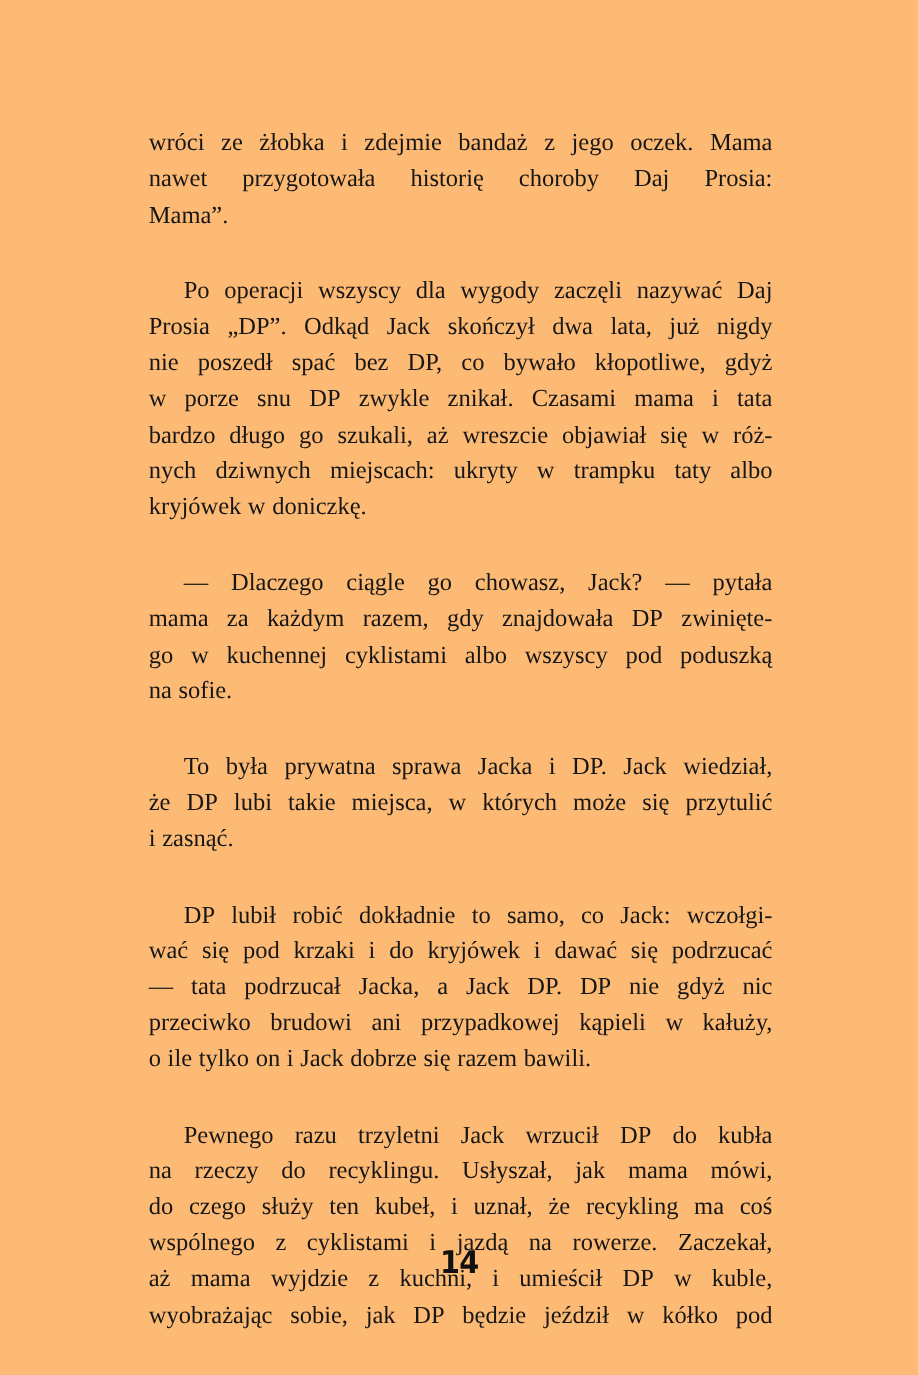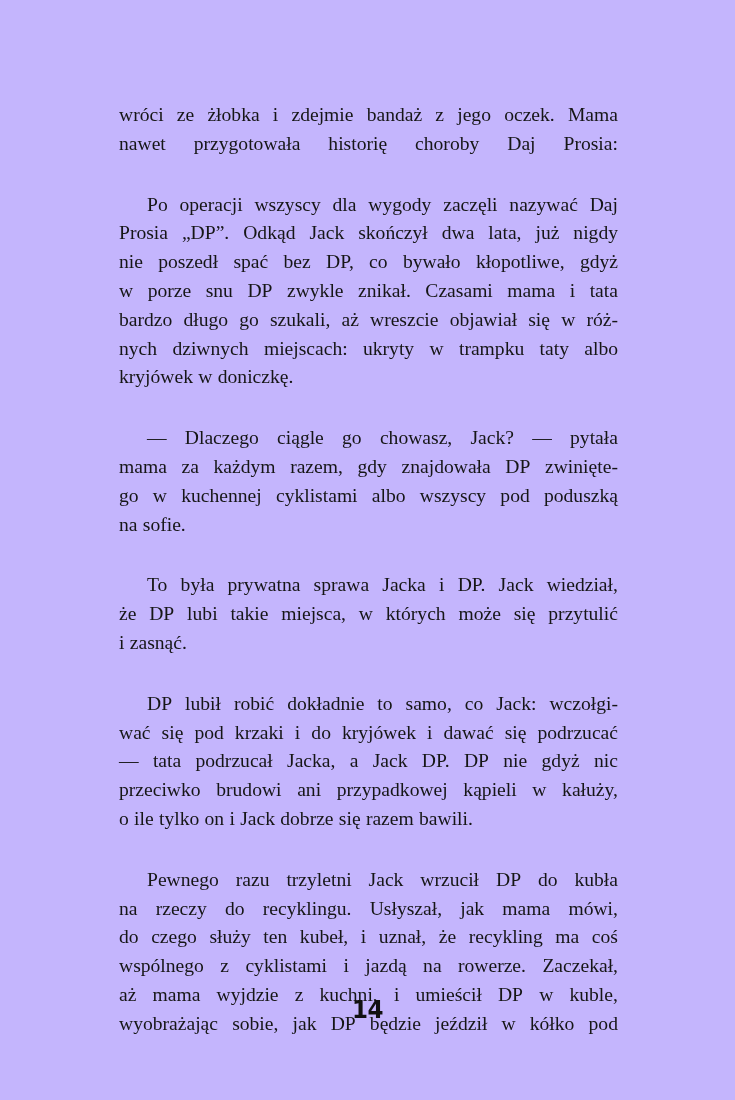--- a/index.html
+++ b/index.html
@@ -12,21 +12,21 @@
     background: #ffffff;
     font-family: "Liberation Serif", "DejaVu Serif", serif;
     color: #1a1a1a;
     overflow: hidden;
   }
 
   .page {
     position: relative;
     width: 735px;
     height: 1100px;
-    background: #c4b5fd;
+    background: #fdba74;
   }
 
   .text-block {
     position: absolute;
     left: 119px;
     top: 101px;
     width: 499px;
   }
 
   
@@ -79,20 +79,21 @@
   }
 </style>
 </head>
 <body>
 
 <div class="page">
 
   <div class="text-block" id="body-text">
       <div class="line just"><span class="w">wróci</span><span class="w">ze</span><span class="w">żłobka</span><span class="w">i</span><span class="w">zdejmie</span><span class="w">bandaż</span><span class="w">z</span><span class="w">jego</span><span class="w">oczek.</span><span class="w">Mama</span></div>
       <div class="line just"><span class="w">nawet</span><span class="w">przygotowała</span><span class="w">historię</span><span class="w">choroby</span><span class="w">Daj</span><span class="w">Prosia:</span></div>
+      <div class="line flush"><span class="w">Mama”.</span></div>
       <div class="line just indent"><span class="w">Po</span><span class="w">operacji</span><span class="w">wszyscy</span><span class="w">dla</span><span class="w">wygody</span><span class="w">zaczęli</span><span class="w">nazywać</span><span class="w">Daj</span></div>
       <div class="line just"><span class="w">Prosia</span><span class="w">„DP”.</span><span class="w">Odkąd</span><span class="w">Jack</span><span class="w">skończył</span><span class="w">dwa</span><span class="w">lata,</span><span class="w">już</span><span class="w">nigdy</span></div>
       <div class="line just"><span class="w">nie</span><span class="w">poszedł</span><span class="w">spać</span><span class="w">bez</span><span class="w">DP,</span><span class="w">co</span><span class="w">bywało</span><span class="w">kłopotliwe,</span><span class="w">gdyż</span></div>
       <div class="line just"><span class="w">w</span><span class="w">porze</span><span class="w">snu</span><span class="w">DP</span><span class="w">zwykle</span><span class="w">znikał.</span><span class="w">Czasami</span><span class="w">mama</span><span class="w">i</span><span class="w">tata</span></div>
       <div class="line just"><span class="w">bardzo</span><span class="w">długo</span><span class="w">go</span><span class="w">szukali,</span><span class="w">aż</span><span class="w">wreszcie</span><span class="w">objawiał</span><span class="w">się</span><span class="w">w</span><span class="w">róż-</span></div>
       <div class="line just"><span class="w">nych</span><span class="w">dziwnych</span><span class="w">miejscach:</span><span class="w">ukryty</span><span class="w">w</span><span class="w">trampku</span><span class="w">taty</span><span class="w">albo</span></div>
       <div class="line flush"><span class="w">kryjówek</span><span class="w">w</span><span class="w">doniczkę.</span></div>
       <div class="line just indent"><span class="w">—</span><span class="w">Dlaczego</span><span class="w">ciągle</span><span class="w">go</span><span class="w">chowasz,</span><span class="w">Jack?</span><span class="w">—</span><span class="w">pytała</span></div>
       <div class="line just"><span class="w">mama</span><span class="w">za</span><span class="w">każdym</span><span class="w">razem,</span><span class="w">gdy</span><span class="w">znajdowała</span><span class="w">DP</span><span class="w">zwinięte-</span></div>
       <div class="line just"><span class="w">go</span><span class="w">w</span><span class="w">kuchennej</span><span class="w">cyklistami</span><span class="w">albo</span><span class="w">wszyscy</span><span class="w">pod</span><span class="w">poduszką</span></div>

